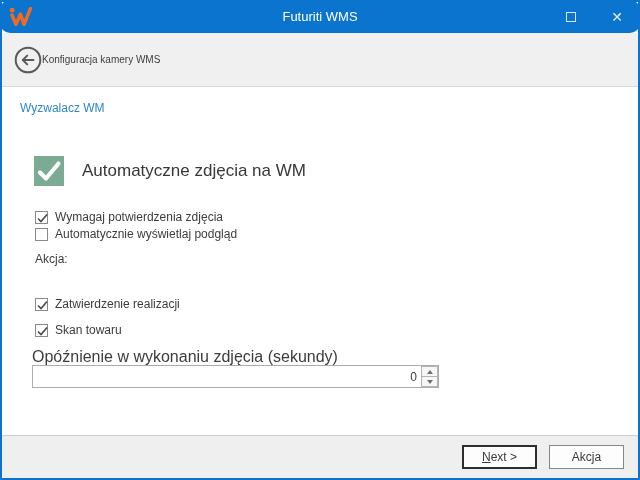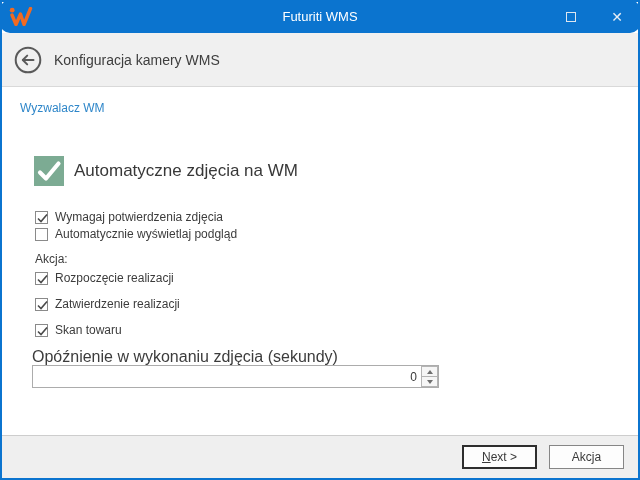--- a/index.html
+++ b/index.html
@@ -30,31 +30,31 @@
   }
   .max-glyph { width:10px; height:10px; border:1px solid #dde6f0; display:block; }
 
   
   .header {
     position:absolute; top:31px; left:0; width:636px; height:54px;
     background:#f0f0f0; border-bottom:1px solid #d9d9d9;
     display:flex; align-items:center;
   }
   .back-btn { position:absolute; left:12px; top:13px; width:28px; height:28px; cursor:pointer; }
-  .header-title { margin-left:52px; font-size:14px; color:#3e3e3e; }
+  .header-title { margin-left:40px; font-size:10px; color:#3e3e3e; }
 
   
   .section-title {
     position:absolute; left:18px; top:99px;
     font-size:12px; color:#2e86c9;
   }
 
   .master-row {
     position:absolute; left:32px; top:154px;
-    display:flex; align-items:center; gap:10px;
+    display:flex; align-items:center; gap:18px;
   }
   .master-box {
     width:30px; height:30px; background:#7cab93; position:relative; flex:0 0 auto;
   }
   .master-box svg { position:absolute; left:0; top:0; display:none; }
   .master-row.checked .master-box svg { display:block; }
   .master-label { font-size:17px; color:#383838; }
 
   .opt-row {
     position:absolute; left:33px; height:14px;
@@ -163,28 +163,20 @@
 
   <div class="opt-row" style="top:225px;justify-content:center;">
     <span class="cb">
       
     </span>
     <span class="opt-label">Automatycznie wyświetlaj podgląd</span>
   </div>
 
   <div class="group-label">Akcja:</div>
 
-  <div class="opt-row checked" style="top:269px;">
-    <span class="cb">
-      <svg width="13" height="13" viewBox="0 0 13 13">
-          <polyline points="2,6.5 5,9.5 11,2.5" fill="none" stroke="#4a4a4a" stroke-width="1.6"></polyline>
-        </svg>
-    </span>
-    <span class="opt-label">Rozpoczęcie realizacji</span>
-  </div>
 
   <div class="opt-row checked" style="top:295px;">
     <span class="cb">
       <svg width="13" height="13" viewBox="0 0 13 13">
           <polyline points="2,6.5 5,9.5 11,2.5" fill="none" stroke="#4a4a4a" stroke-width="1.6"></polyline>
         </svg>
     </span>
     <span class="opt-label">Zatwierdzenie realizacji</span>
   </div>
 

